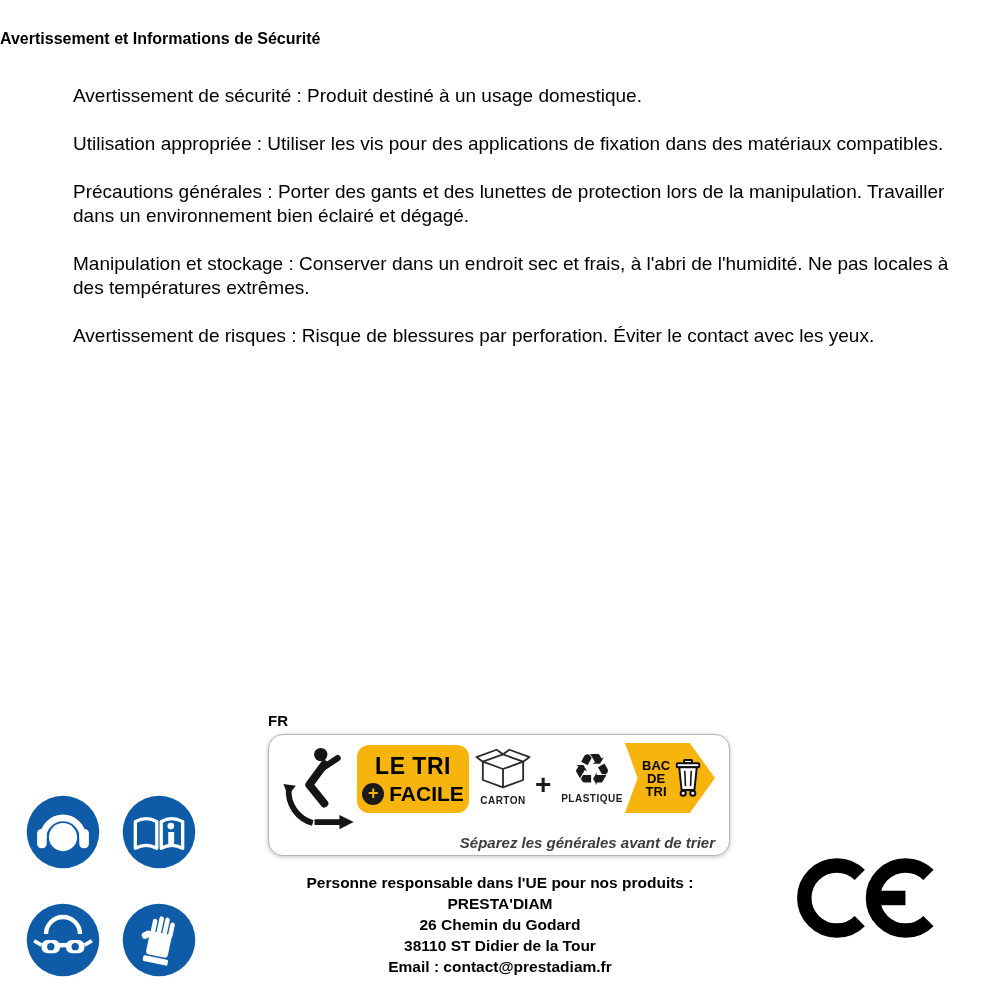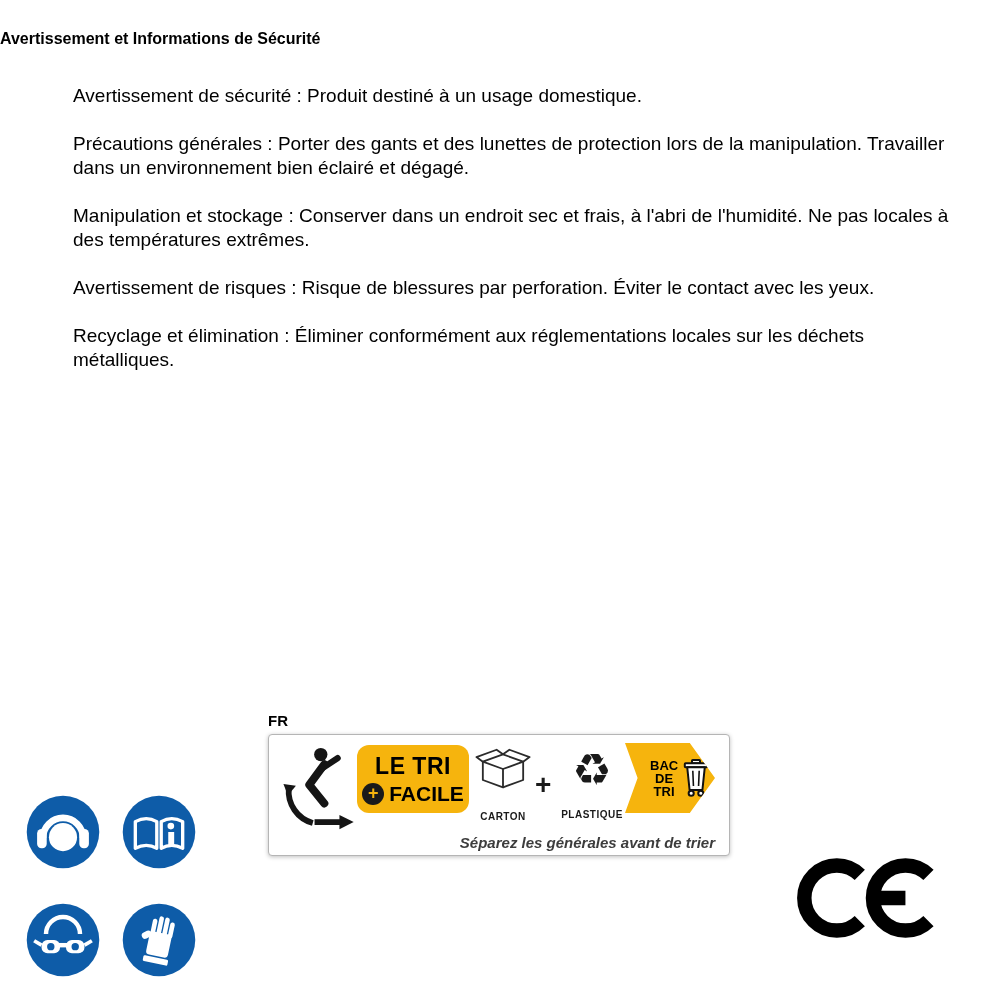--- a/index.html
+++ b/index.html
@@ -18,48 +18,48 @@
   
   .picto { position:absolute; width:74px; height:74px; }
   .picto svg { width:100%; height:100%; display:block; }
 
   
   .fr-label { position:absolute; left:268px; top:712px; font-size:15px; font-weight:bold; }
 
   
   .tri-banner {
     position:absolute; left:268px; top:734px; width:462px; height:122px;
-    background:#fff; border:1px solid #b5b5b5; border-radius:4px;
+    background:#fff; border:1px solid #b5b5b5; border-radius:15px;
     box-shadow:0 1px 4px rgba(0,0,0,.25);
   }
   .triman { position:absolute; left:10px; top:6px; width:80px; height:92px; }
   .letri-badge {
     position:absolute; left:88px; top:10px; width:112px; height:68px;
     background:#f6b40d; border-radius:12px; display:flex; flex-direction:column;
     align-items:center; justify-content:center; gap:2px;
   }
   .letri-line1 { font-size:23px; font-weight:bold; letter-spacing:.5px; }
   .letri-line2 { display:flex; align-items:center; gap:5px; font-size:21px; font-weight:bold; }
   .plus-circle {
     width:22px; height:22px; border-radius:50%; background:#1a1a1a; color:#f6b40d;
     display:inline-flex; align-items:center; justify-content:center; font-size:18px; font-weight:bold;
   }
   .mat-group { position:absolute; top:12px; text-align:center; }
-  .mat-group .mat-label { font-size:10px; font-weight:bold; letter-spacing:.5px; margin-top:16px; color:#1a1a1a; }
+  .mat-group .mat-label { font-size:10px; font-weight:bold; letter-spacing:.5px; margin-top:0; color:#1a1a1a; }
   .carton-group { left:202px; width:64px; }
   .plast-group { left:288px; width:70px; }
   .recycle-glyph { font-family:"DejaVu Sans", sans-serif; font-size:44px; line-height:46px; color:#1a1a1a; display:block; }
   .mat-plus { position:absolute; left:266px; top:34px; font-size:28px; font-weight:bold; color:#1a1a1a; }
   .bac-arrow {
     position:absolute; left:356px; top:8px; width:90px; height:70px;
     background:#f6b40d;
     clip-path:polygon(0% 0%, 72% 0%, 100% 50%, 72% 100%, 0% 100%, 14% 50%);
     display:flex; align-items:center;
   }
-  .bac-text { margin-left:25px; font-size:13px; font-weight:bold; line-height:13px; text-align:center; }
+  .bac-text { margin-left:17px; font-size:13px; font-weight:bold; line-height:13px; text-align:center; }
   .bac-bin { width:32px; height:46px; margin-left:2px; }
   .tri-tagline {
     position:absolute; right:14px; bottom:4px;
     font-size:15px; font-weight:bold; font-style:italic; color:#3c3c3c;
   }
 
   
   .responsible {
     position:absolute; left:250px; top:872px; width:500px; text-align:center;
     font-size:15.5px; font-weight:bold; line-height:21px;
@@ -70,24 +70,24 @@
 </style>
 </head>
 <body>
 
 <div class="page">
 
   <div class="doc-title">Avertissement et Informations de Sécurité</div>
 
   <div class="content">
     <p>Avertissement de sécurité : Produit destiné à un usage domestique.</p>
+    <p>Utilisation appropriée : Utiliser les vis pour des applications de fixation dans des matériaux compatibles.</p>
     <p>Précautions générales : Porter des gants et des lunettes de protection lors de la manipulation. Travailler dans un environnement bien éclairé et dégagé.</p>
     <p>Manipulation et stockage : Conserver dans un endroit sec et frais, à l'abri de l'humidité. Ne pas locales à des températures extrêmes.</p>
     <p>Avertissement de risques : Risque de blessures par perforation. Éviter le contact avec les yeux.</p>
-    <p>Recyclage et élimination : Éliminer conformément aux réglementations locales sur les déchets métalliques.</p>
   </div>
 
   <div class="picto" style="left:26px; top:795px;">
     <svg viewBox="0 0 100 100">
       <circle cx="50" cy="50" r="49" fill="#0e5ca8"></circle>
       <path d="M 23 58 A 27 27 0 0 1 77 58" stroke="#ffffff" stroke-width="9" fill="none"></path>
       <circle cx="50" cy="57" r="19" fill="#ffffff"></circle>
       <rect x="15" y="46" width="13" height="26" rx="6" fill="#ffffff"></rect>
       <rect x="72" y="46" width="13" height="26" rx="6" fill="#ffffff"></rect>
     </svg>
@@ -186,20 +186,27 @@
         <path d="M 9 10.5 L 12 39 L 28 39 L 31 10.5 Z"></path>
         <path d="M 16 15 L 16.8 34 M 24 15 L 23.2 34" stroke-width="2" fill="none"></path>
         <circle cx="14" cy="43" r="3.2"></circle>
         <circle cx="26" cy="43" r="3.2"></circle>
       </svg>
     </div>
 
     <div class="tri-tagline">Séparez les générales avant de trier</div>
   </div>
 
+  <div class="responsible">
+    <div>Personne responsable dans l'UE pour nos produits :</div>
+    <div>PRESTA'DIAM</div>
+    <div>26 Chemin du Godard</div>
+    <div>38110 ST Didier de la Tour</div>
+    <div>Email : contact@prestadiam.fr</div>
+  </div>
 
   <svg class="ce-mark" viewBox="0 0 166 110">
     <path d="M 69.5 29.5 A 36 36 0 1 0 69.5 80.5" stroke="#000" stroke-width="16" fill="none"></path>
     <path d="M 145.5 29.5 A 36 36 0 1 0 145.5 80.5" stroke="#000" stroke-width="16" fill="none"></path>
     <path d="M 84 55 L 120 55" stroke="#000" stroke-width="16" fill="none"></path>
   </svg>
 
 </div>
 
 </body></html>

